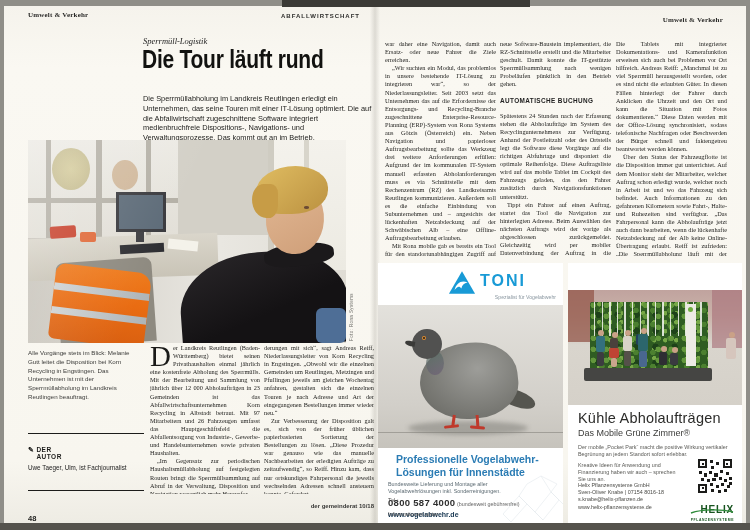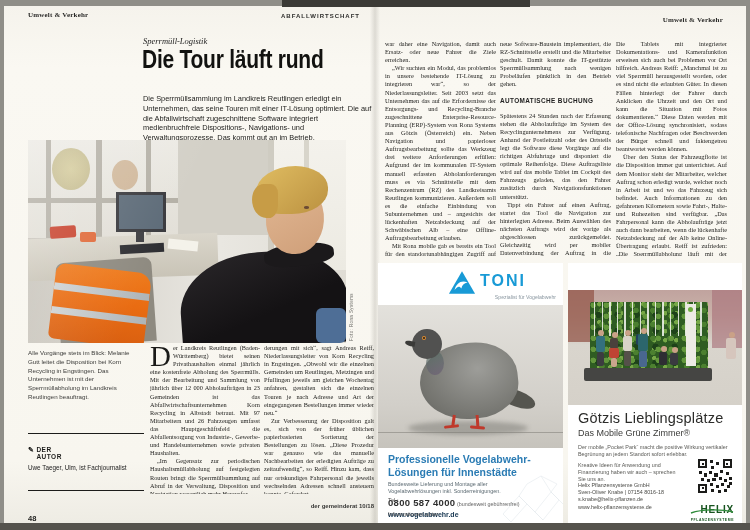--- a/index.html
+++ b/index.html
@@ -92,21 +92,21 @@
   .pg-pupil{left:45px;top:32px;width:2px;height:2px;background:#1c1c1a;border-radius:50%;}
   .pg-beak{left:27px;top:36px;width:10px;height:5px;background:#3a3a38;border-radius:40% 0 0 60%;transform:rotate(10deg);}
   .pg-foot{width:3px;height:12px;background:#c0392b;}
   .pg-ft1{left:74px;top:110px;transform:rotate(8deg);}
   .pg-ft2{left:98px;top:110px;transform:rotate(-4deg);}
   .pg-toe{width:15px;height:3px;background:#c0392b;border-radius:2px;}
   .pg-t1{left:66px;top:120px;transform:rotate(-6deg);}
   .pg-t2{left:92px;top:121px;transform:rotate(5deg);}
   .pg-line{left:0;top:127px;width:185px;height:1px;background:rgba(120,118,112,.5);}
   .toni-text{left:0;top:185px;width:185px;height:75px;background:#fff;}
-  .toni-headline{left:10px;top:5px;font:700 10.5px/12.5px "Liberation Sans",sans-serif;color:#2b7cb4;}
+  .toni-headline{left:18px;top:5px;font:700 10.5px/12.5px "Liberation Sans",sans-serif;color:#2b7cb4;}
   .toni-headline div{position:static;}
   .toni-body{left:10px;top:33px;width:128px;font:5.4px/6.8px "Liberation Sans",sans-serif;color:#5d6b73;}
   .toni-tel{left:10px;top:49px;white-space:nowrap;font:5.8px "Liberation Sans",sans-serif;color:#555;}
   .toni-tel .num{position:static;font:800 9.5px "Liberation Sans",sans-serif;color:#2f2f2f;letter-spacing:.3px;}
   .toni-tel .note{position:static;font-size:5.4px;color:#666;}
   .toni-info{left:10px;top:63px;white-space:nowrap;font:5.8px "Liberation Sans",sans-serif;color:#555;}
   .toni-info .url{position:static;font:700 7px "Liberation Sans",sans-serif;color:#14344f;}
   .toni-mesh{right:0;top:26px;width:62px;height:48px;opacity:.45;}
 
   
@@ -141,21 +141,21 @@
   <div class="sheet"></div>
   <div class="scan-top"></div>
   <div class="gutter"></div>
 
   <div class="rh rh-left">Umwelt &amp; Verkehr</div>
   <div class="rh-section">ABFALLWIRTSCHAFT</div>
   <div class="rh rh-right">Umwelt &amp; Verkehr</div>
 
   <div class="kicker">Sperrmüll-Logistik</div>
   <div class="title">Die Tour läuft rund</div>
-  <div class="lead">Die Sperrmüllsammlung im Landkreis Reutlingen erledigt ein Unternehmen, das seine Touren mit einer IT-Lösung optimiert. Die auf die Abfallwirtschaft zugeschnittene Software integriert medienbruchfreie Dispositions-, Navigations- und Verwaltungsprozesse. Das kommt gut an im Betrieb.</div>
+  <div class="lead">Die Sperrmüllabholung im Landkreis Reutlingen erledigt ein Unternehmen, das seine Touren mit einer IT-Lösung optimiert. Die auf die Abfallwirtschaft zugeschnittene Software integriert medienbruchfreie Dispositions-, Navigations- und Verwaltungsprozesse. Das kommt gut an im Betrieb.</div>
 
   <div class="photo-main">
     <div class="ph-win-left"></div>
     <div class="ph-tree"></div>
     <div class="ph-tree2"></div>
     <div class="ph-f1"></div>
     <div class="ph-f2"></div>
     <div class="ph-f3"></div>
     <div class="ph-f4"></div>
     <div class="ph-wall"></div>
@@ -290,21 +290,21 @@
       <div class="p-body" style="left:70px;top:44px;width:10px;height:17px;background:#2c666c"></div>
       <div class="p-body" style="left:71px;top:61px;width:8px;height:16px;background:#49678f"></div>
       <div class="p-head" style="left:93px;top:56px"></div>
       <div class="p-body" style="left:91px;top:62px;width:8px;height:13px;background:#2e2e33"></div>
       <div class="p-head" style="left:104px;top:57px"></div>
       <div class="p-body" style="left:102px;top:63px;width:8px;height:12px;background:#3a3a40"></div>
       <div class="p-head" style="left:161px;top:42px"></div>
       <div class="p-body" style="left:158px;top:48px;width:10px;height:21px;background:#d6c6bd"></div>
     </div>
     <div class="hx-text">
-      <div class="hx-h1">Götzis Lieblingsplätze</div>
+      <div class="hx-h1">Kühle Abholaufträgen</div>
       <div class="hx-h2">Das Mobile Grüne Zimmer®</div>
       <div class="hx-b1">Der mobile „Pocket Park“ macht die positive Wirkung vertikaler Begrünung an jedem Standort sofort erlebbar.</div>
       <div class="hx-b2">Kreative Ideen für Anwendung und Finanzierung haben wir auch – sprechen Sie uns an.</div>
       <svg class="hx-qr" viewBox="0 0 33 33" shape-rendering="crispEdges">
         <rect width="33" height="33" fill="#fff"></rect>
         <g fill="#1c1c1a">
           <rect x="0" y="0" width="9" height="9"></rect>
             <rect x="24" y="0" width="9" height="9"></rect>
             <rect x="0" y="24" width="9" height="9"></rect>
           <rect x="12" y="1" width="3" height="3"></rect>

